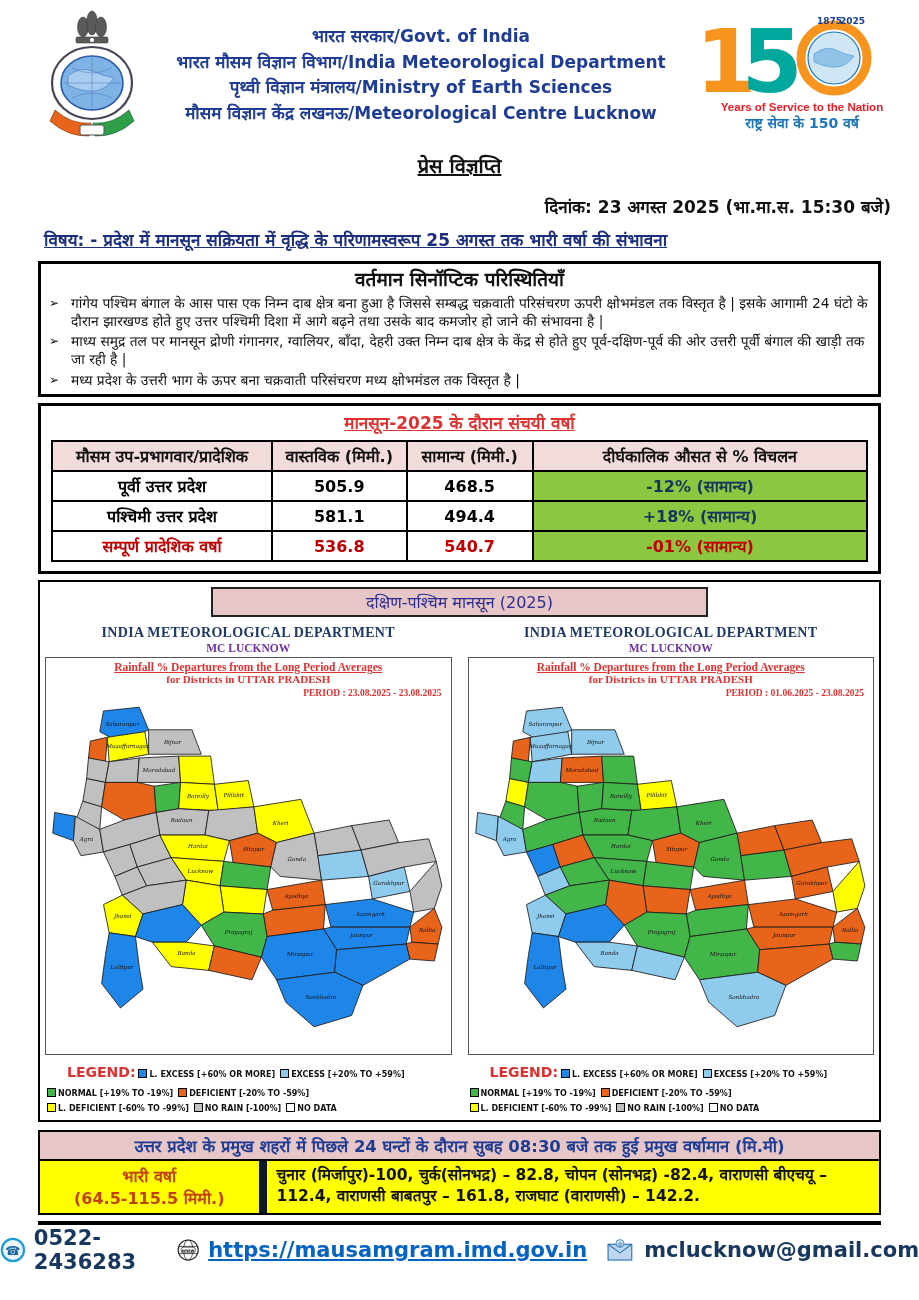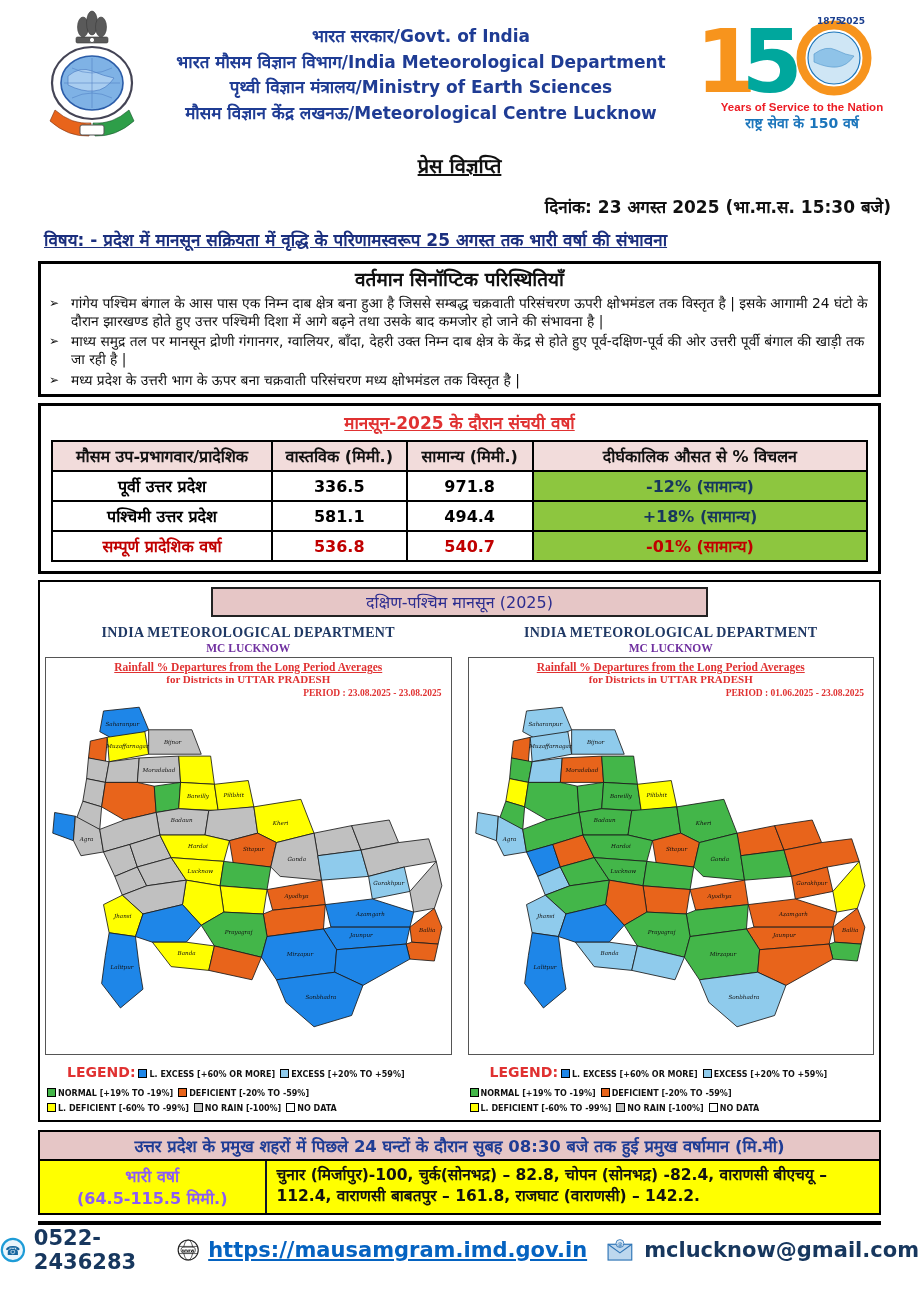--- a/index.html
+++ b/index.html
@@ -51,21 +51,21 @@
   svg.upmap { width:100%; height:338px; display:block; }
   .legend { margin-top:4px; text-align:left; font-size:8px; font-weight:bold; color:#111; line-height:1.9; padding:0 2px; }
   .legend .legend-title { color:#E03131; font-size:14px; margin-right:3px;padding-left:20px; }
   .legend-item { white-space:nowrap; margin-right:5px; }
   .swatch { display:inline-block; width:9px; height:9px; border:1px solid #000; vertical-align:-1px; margin-right:2px; }
 
   
   .rain-box { margin:8px 38px 0; }
   .rain-banner { background:#E6C6C6; border:2px solid #000; text-align:center; font-size:16.5px; font-weight:bold; color:#1F3C94; padding:2px 13px; }
   .rain-table { display:flex; border:2px solid #000; border-top:none; background:#FFFF00; }
-  .rain-cat { width:27%; border-right:2px solid #0f172a; text-align:center; font-size:16px; font-weight:bold; color:#8b5cf6; padding:4px 2px; }
+  .rain-cat { width:27%; border-right:8px solid #0f172a; text-align:center; font-size:16px; font-weight:bold; color:#c2410c; padding:4px 2px; }
   .rain-details { flex:1; font-size:15.5px; font-weight:bold; color:#111; padding:4px 10px; line-height:1.35; }
   .thick-rule { margin:6px 38px 0; height:4px; background:#000; }
 
   
   .footer { position:absolute; bottom:26px; left:0; width:100%; display:flex; justify-content:center; align-items:center; gap:8px; }
   .footer .pad { width:6px; }
   .phone-text, .email-text { font-size:21px; font-weight:bold; color:#17375E; }
   .web-link { font-size:21px; font-weight:bold; color:#0563C1; text-decoration:underline; }
 </style>
 </head>
@@ -144,22 +144,22 @@
         <tr>
           <th>मौसम उप-प्रभागवार/प्रादेशिक</th>
           <th>वास्तविक (मिमी.)</th>
           <th>सामान्य (मिमी.)</th>
           <th>दीर्घकालिक औसत से % विचलन</th>
         </tr>
       </thead>
       <tbody>
           <tr>
             <td class="region">पूर्वी उत्तर प्रदेश</td>
-            <td class="num">336.5</td>
-            <td class="num">971.8</td>
+            <td class="num">505.9</td>
+            <td class="num">468.5</td>
             <td class="dev">-12% (सामान्य)</td>
           </tr>
           <tr>
             <td class="region">पश्चिमी उत्तर प्रदेश</td>
             <td class="num">581.1</td>
             <td class="num">494.4</td>
             <td class="dev">+18% (सामान्य)</td>
           </tr>
           <tr class="total">
             <td class="region">सम्पूर्ण प्रादेशिक वर्षा</td>

